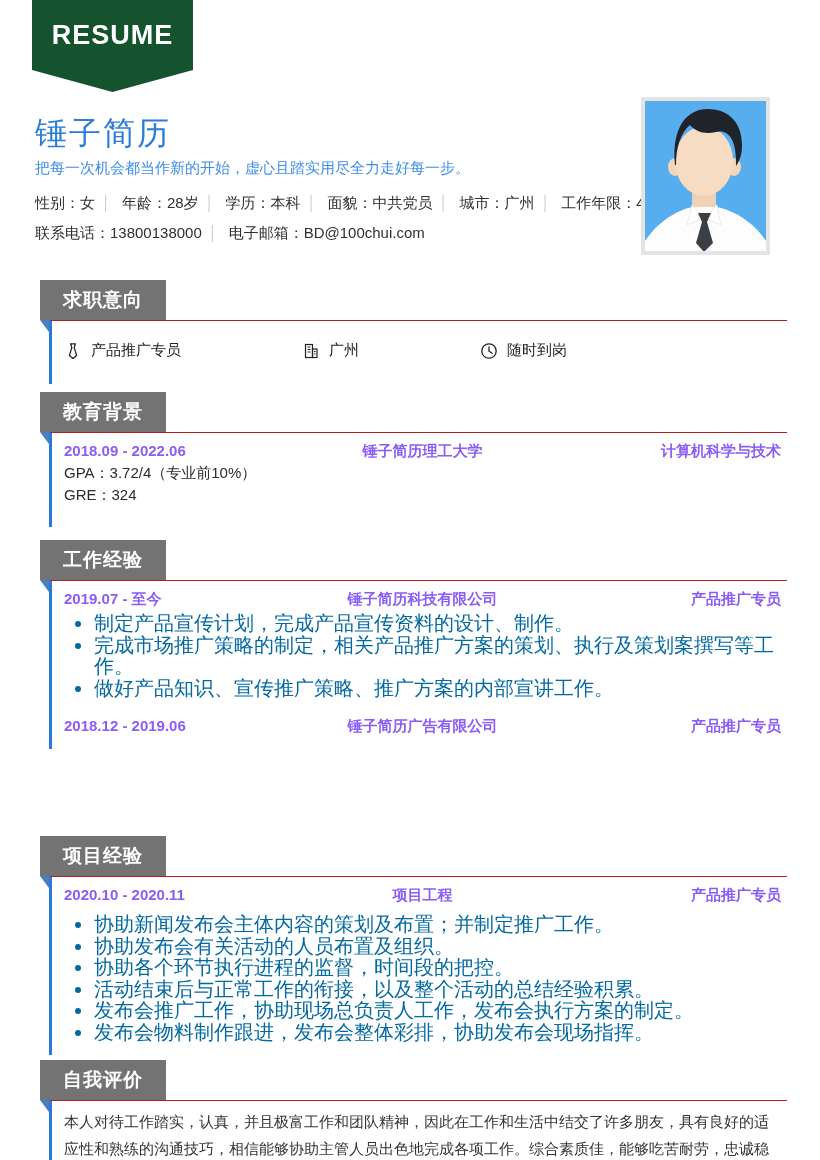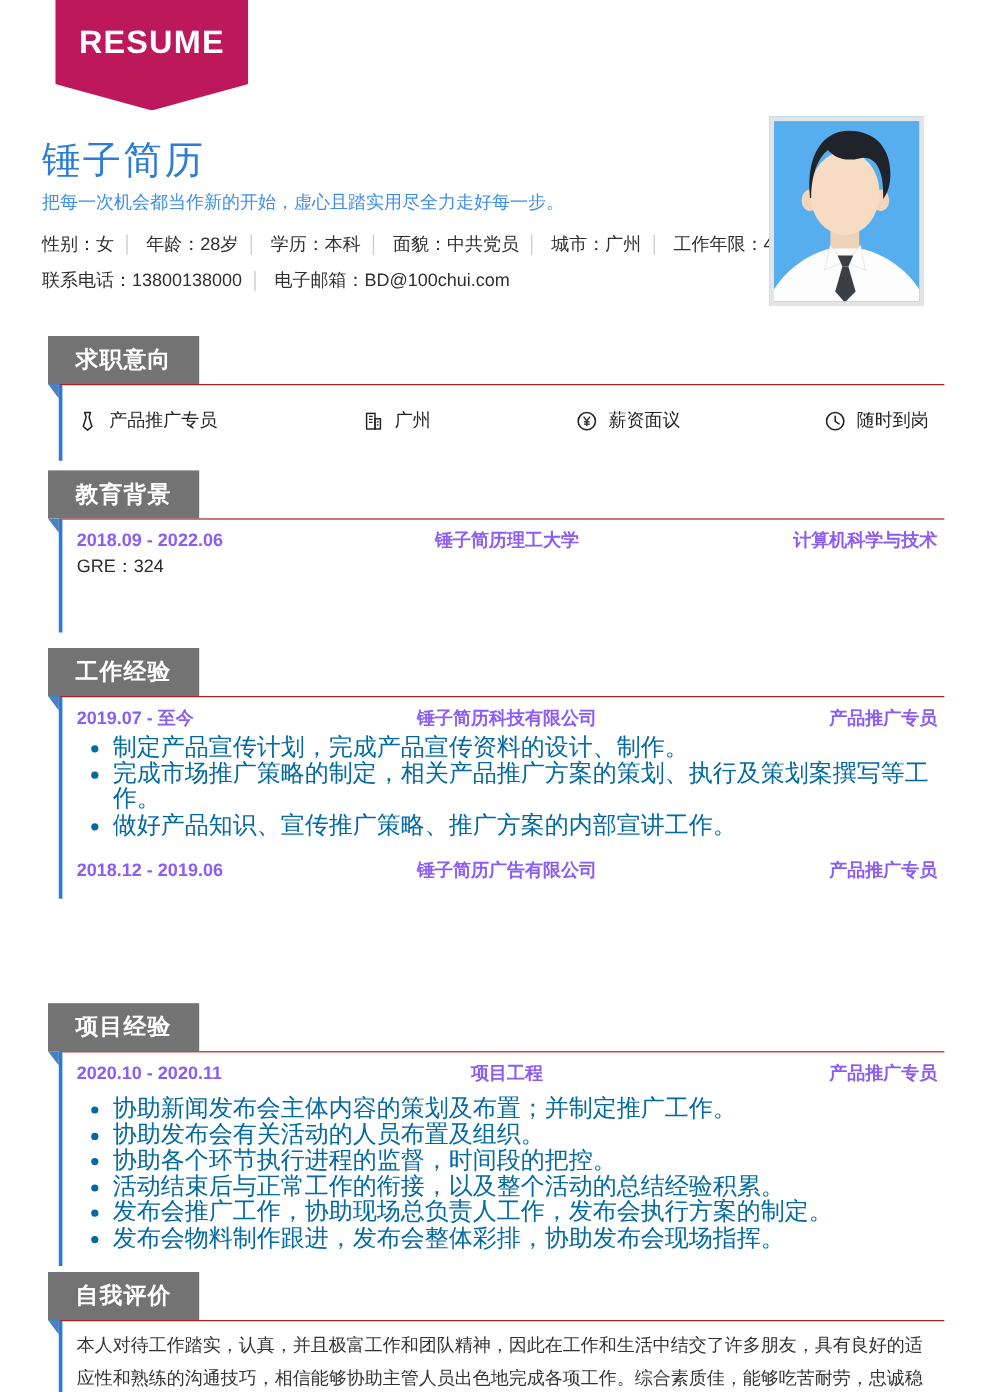--- a/index.html
+++ b/index.html
@@ -4,25 +4,25 @@
 <style>
   html,body{margin:0;padding:0;}
   body{
     width:820px;height:1160px;position:relative;background:#ffffff;
     font-family:"Liberation Sans","DejaVu Sans",sans-serif;
     overflow:hidden;color:#2b2b2b;
   }
   
   .ribbon{
     position:absolute;left:32px;top:0;width:161px;height:92px;
-    background:#be185d;
+    background:#14532d;
     clip-path:polygon(0 0,100% 0,100% 76%,50% 100%,0 76%);
     display:flex;align-items:center;justify-content:center;
     padding-bottom:22px;box-sizing:border-box;
-    color:#fff;font-size:27px;font-weight:bold;letter-spacing:1px;margin-left:14px;
+    color:#fff;font-size:27px;font-weight:bold;letter-spacing:1px;
   }
   
   .name{position:absolute;left:35px;top:112px;font-size:32px;color:#2d7cd6;letter-spacing:2px;}
   .slogan{position:absolute;left:35px;top:159px;font-size:15px;color:#3e8de9;}
   .inforow{position:absolute;left:35px;font-size:15px;color:#2f2f2f;white-space:nowrap;}
   .inforow.r1{top:194px;}
   .inforow.r2{top:224px;}
   .inforow span.it::after{content:"│";color:#c9c9c9;margin:0 7px;font-size:14px;}
   .inforow span.it.nosep::after{content:"";margin:0;}
   
@@ -128,49 +128,41 @@
             <rect x="10.5" y="7" width="4.5" height="8.5"></rect>
             <path d="M5.5 5 H8.5 M5.5 7.5 H8.5 M5.5 10 H8.5 M12 9.5 H13.5 M12 12 H13.5" stroke-width="1"></path>
           </svg>
         </span>
         <span>广州</span>
       </div>
       <div class="intent-item">
         <span class="ic">
           <svg width="18" height="18" viewBox="0 0 18 18" fill="none" stroke="#222" stroke-width="1.3">
             <circle cx="9" cy="9" r="7.2"></circle>
-            <path d="M6.3 5.2 L9 8.8 L11.7 5.2 M9 8.8 V13 M6.6 9.6 H11.4 M6.6 11.5 H11.4" stroke-width="1.1"></path>
-          </svg>
-        </span>
-        <span>薪资面议</span>
-      </div>
-      <div class="intent-item">
-        <span class="ic">
-          <svg width="18" height="18" viewBox="0 0 18 18" fill="none" stroke="#222" stroke-width="1.3">
-            <circle cx="9" cy="9" r="7.2"></circle>
             <path d="M9 4.8 V9.2 L12.2 11.2" stroke-linecap="round"></path>
           </svg>
         </span>
         <span>随时到岗</span>
       </div>
     </div>
   </div>
 </section>
 
 <section class="sec sec-edu">
   <div class="tab">
     <span>教育背景</span>
   </div>
   <div class="fold"></div>
   <div class="body">
     <div class="row3">
       <span class="c1">2018.09 - 2022.06</span>
       <span class="c2">锤子简历理工大学</span>
       <span class="c3">计算机科学与技术</span>
     </div>
+    <div class="edu-line">GPA：3.72/4（专业前10%）</div>
     <div class="edu-line">GRE：324</div>
   </div>
 </section>
 
 <section class="sec sec-work">
   <div class="tab">
     <span>工作经验</span>
   </div>
   <div class="fold"></div>
   <div class="body">

